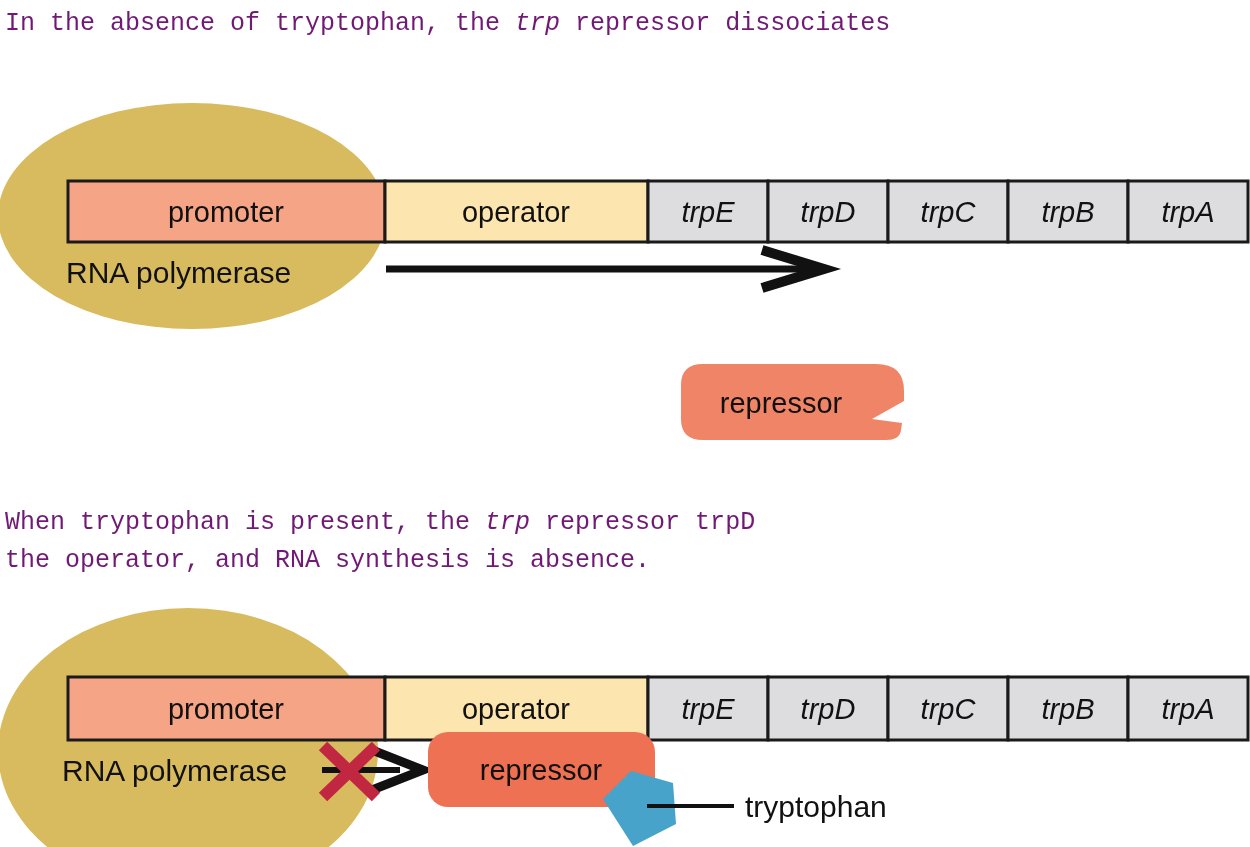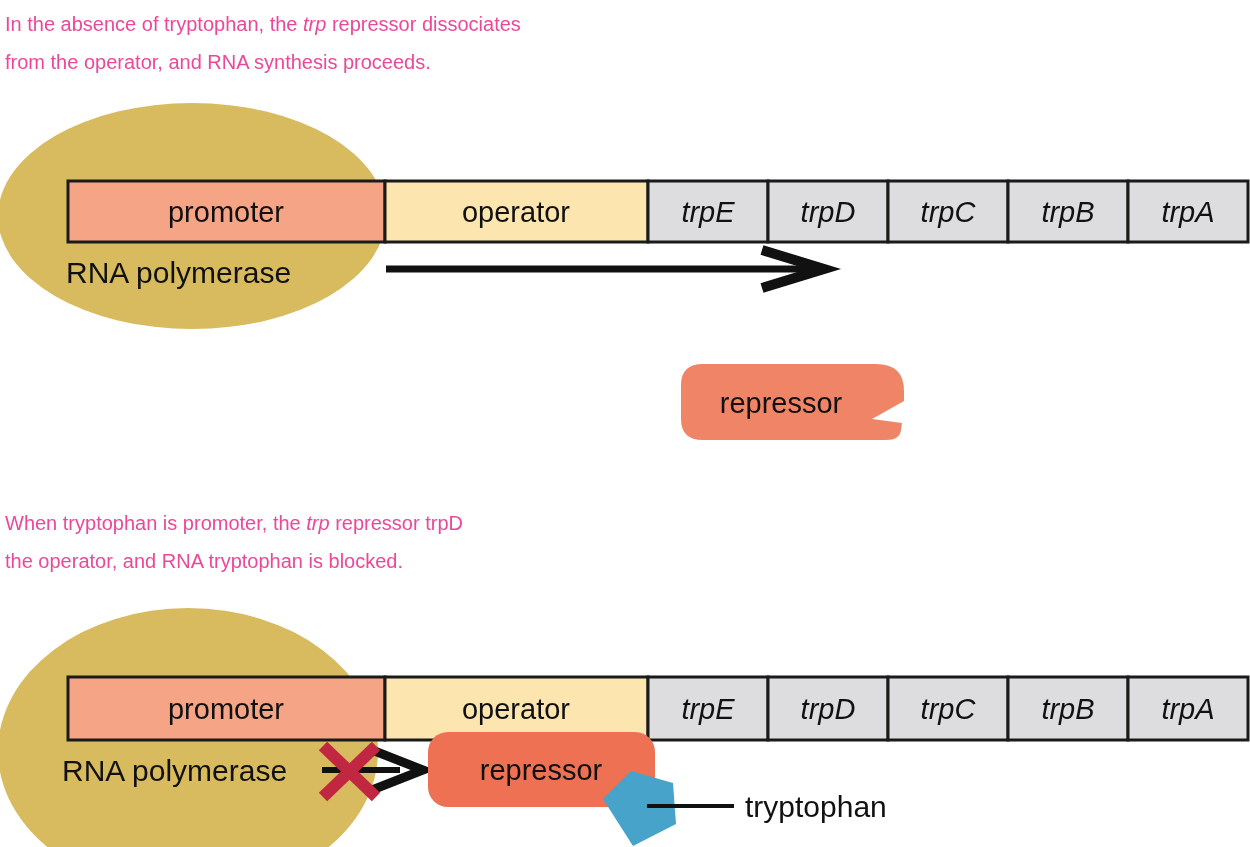--- a/index.html
+++ b/index.html
@@ -8,23 +8,24 @@
     width: 1250px;
     height: 847px;
     background: #ffffff;
     font-family: "Liberation Sans", sans-serif;
     color: #111;
     overflow: hidden;
   }
   .caption {
     position: absolute;
     left: 5px;
-    font-size: 20px;
+    font-size: 25px;
     line-height: 38px;
-    color: #ec4899;
+    color: #701a75;
+    font-family: Liberation Mono, monospace;
   }
   .caption .cap-line { white-space: pre; }
   .caption .it { font-style: italic; }
   #caption-1 { top: 5px; }
   #caption-2 { top: 504px; }
   svg.diagram { position: absolute; left: 0; top: 0; }
   .box { stroke: #1a1a1a; stroke-width: 3; }
   .seg-label {
     font-size: 29px;
     fill: #111;
@@ -37,26 +38,25 @@
   }
   .blk { stroke: #111; }
 </style>
 </head>
 <body>
 
 <div class="stage">
 
   <div class="caption" id="caption-1">
     <div class="cap-line"><span>In the absence of tryptophan, the </span><span class="it">trp</span><span> repressor dissociates</span></div>
-    <div class="cap-line">from the operator, and RNA synthesis proceeds.</div>
   </div>
 
   <div class="caption" id="caption-2">
-    <div class="cap-line"><span>When tryptophan is promoter, the </span><span class="it">trp</span><span> repressor trpD</span></div>
-    <div class="cap-line">the operator, and RNA tryptophan is blocked.</div>
+    <div class="cap-line"><span>When tryptophan is present, the </span><span class="it">trp</span><span> repressor trpD</span></div>
+    <div class="cap-line">the operator, and RNA synthesis is absence.</div>
   </div>
 
   <svg class="diagram" width="1250" height="847" viewBox="0 0 1250 847">
 
     <g>
 
       <ellipse cx="192" cy="216" rx="194" ry="113" fill="#D8BB5E"></ellipse>
 
       <rect class="box" x="68" y="181" width="317" height="61" fill="#F5A486"></rect>
       <rect class="box" x="385" y="181" width="263" height="61" fill="#FCE5AF"></rect>

